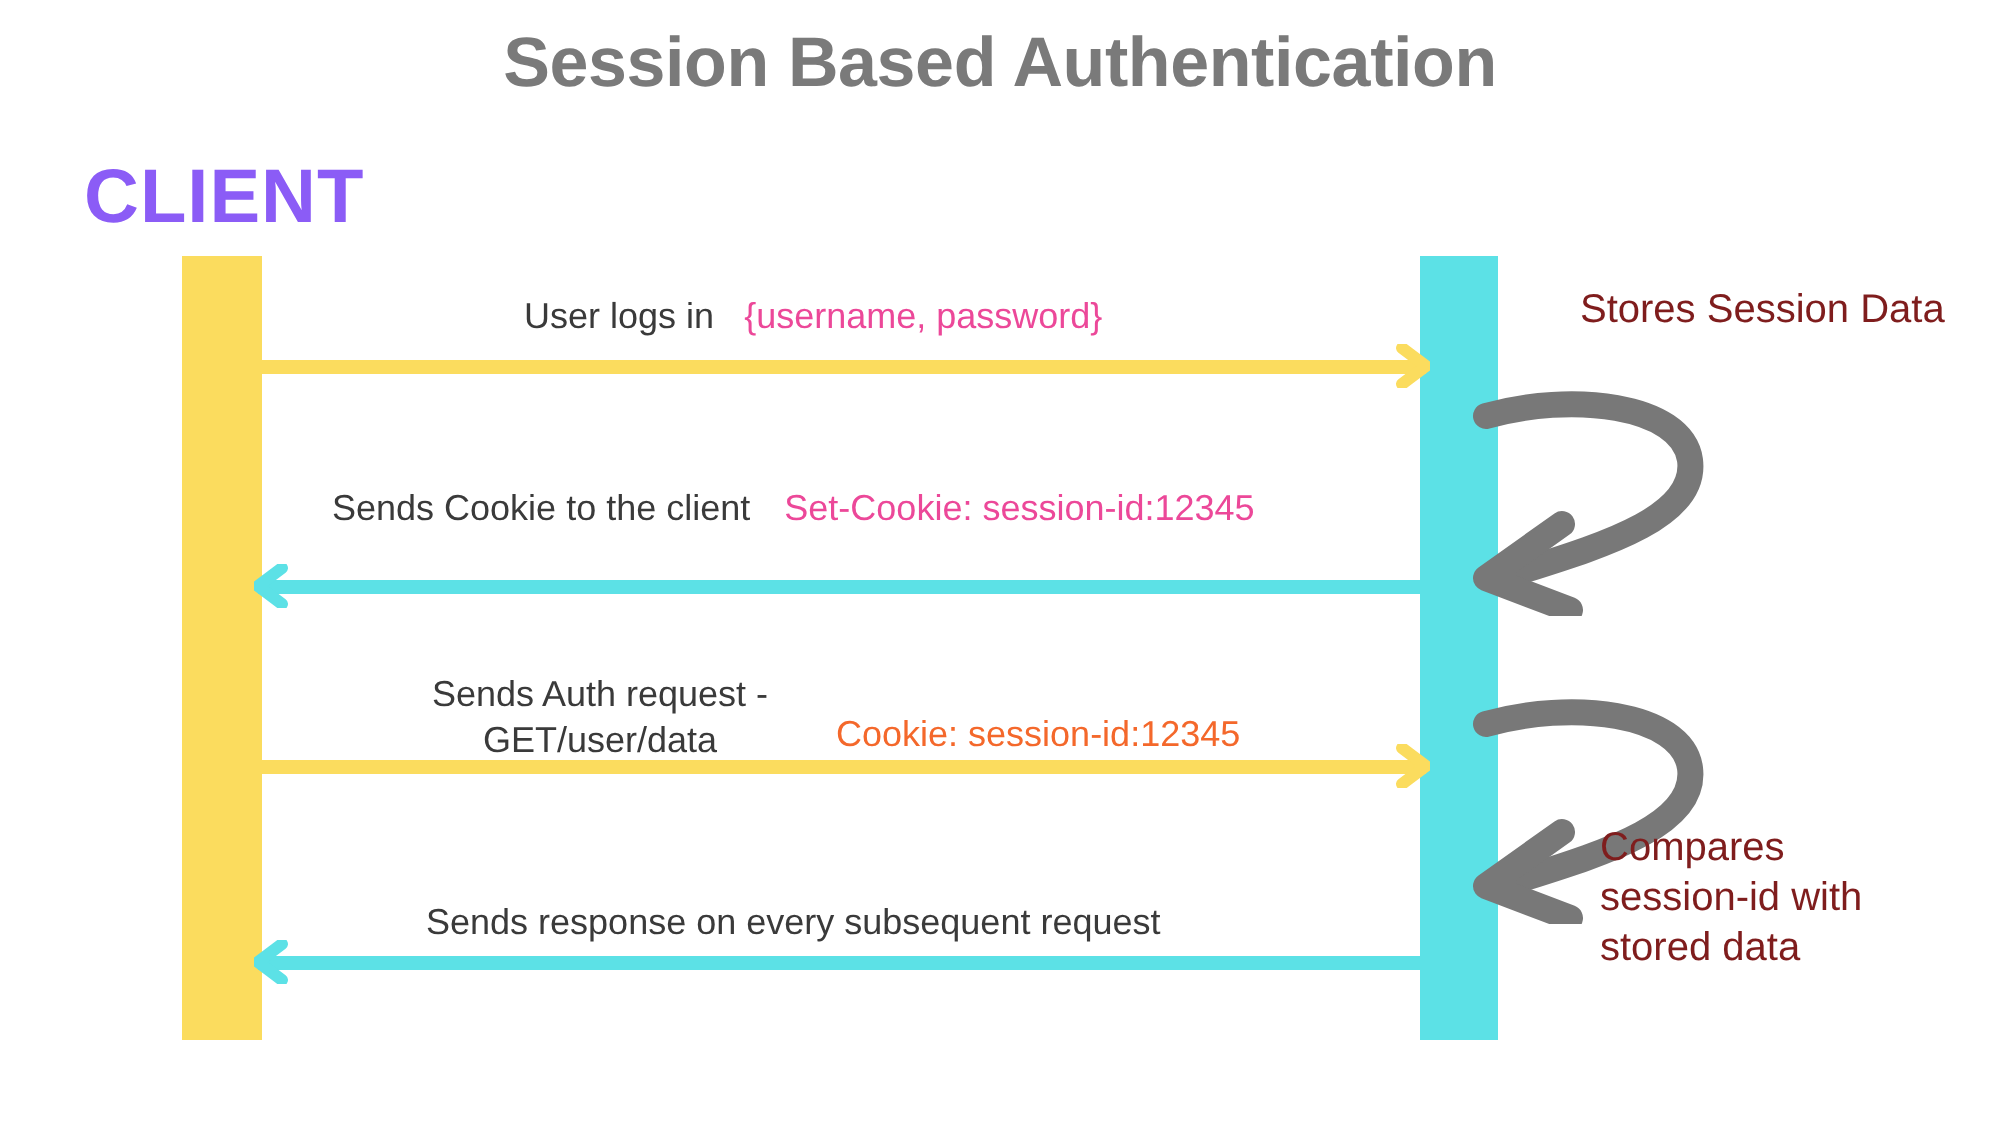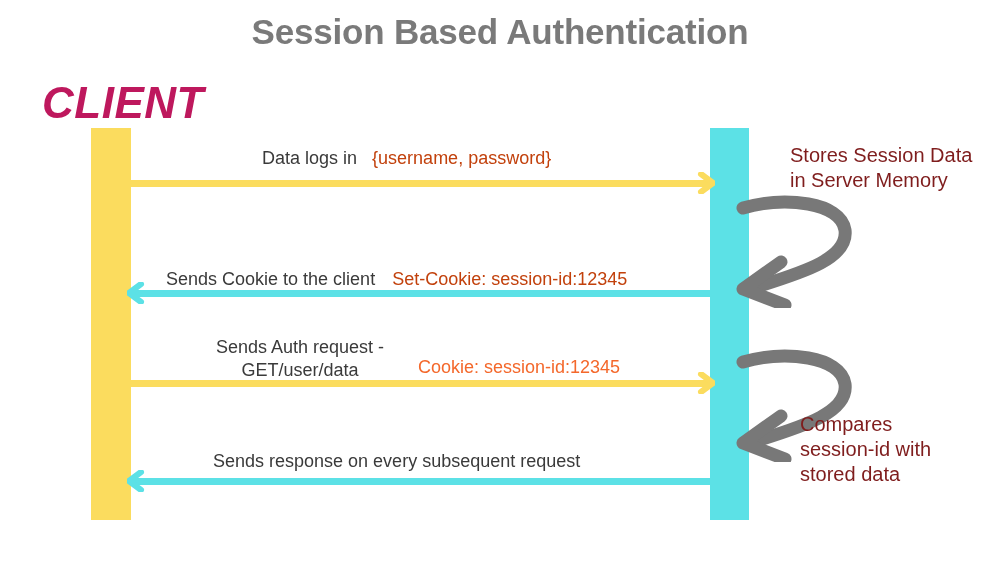--- a/index.html
+++ b/index.html
@@ -29,27 +29,26 @@
     font-size: 35px;
     font-weight: bold;
     color: #7a7a7a;
     letter-spacing: -0.2px;
     font-family: "Liberation Sans", sans-serif;
   }
 
   
   .col-header {
     position: absolute;
-    font-size: 44px;
+    font-size: 38px;
     font-weight: bold;
-    color: #be185d;
+    color: #8b5cf6;
     letter-spacing: 0.5px;
     font-family: "Liberation Sans", sans-serif;
     white-space: nowrap;
-    font-style: italic;
   }
   #client-header { left: 42px; top: 78px; }
   #server-header { left: 653px; top: 78px; }
 
   
   .lifeline {
     position: absolute;
     top: 128px;
     height: 392px;
   }
@@ -90,21 +89,21 @@
   
   .msg-label {
     position: absolute;
     font-size: 18px;
     color: #3a3a3a;
     line-height: 23px;
     font-family: "Liberation Sans", sans-serif;
     white-space: nowrap;
   }
   .msg-label .accent {
-    color: #c2410c;
+    color: #ec4899;
   }
   .msg-label.two-line { text-align: center; }
 
   
   .side-note {
     position: absolute;
     font-size: 20px;
     color: #7f1d1d;
     line-height: 25px;
     text-align: left;
@@ -126,44 +125,43 @@
 <div id="canvas">
 
   <div class="title">Session Based Authentication</div>
 
   <div class="col-header" id="client-header">CLIENT</div>
 
   <div class="lifeline" id="client-lifeline"></div>
   <div class="lifeline" id="server-lifeline"></div>
 
   <div class="msg-label" style="left:262px; top:147px;">
-    <span>Data logs in</span>
+    <span>User logs in</span>
     <span class="accent" style="margin-left:10px;">{username, password}</span>
   </div>
   <div class="msg-arrow arrow-right" style="left:131px; top:172px; width:582px;">
     <div class="msg-line" style="background:#FBDC5E;"></div>
     <div class="msg-head">
       <svg width="22" height="22" viewBox="0 0 22 22">
           <polyline points="8,2 20,11 8,20" fill="none" stroke="#FBDC5E" stroke-width="6" stroke-linecap="round" stroke-linejoin="round"></polyline>
         </svg>
     </div>
   </div>
 
   <div class="side-note" style="left:790px; top:143px; width:195px;">
     <div>Stores Session Data</div>
-    <div>in Server Memory</div>
   </div>
   <div class="curve-arrow" style="left:723px; top:188px;">
     <svg width="140" height="120" viewBox="0 0 140 120">
       <path d="M 20 20 C 62 8, 118 14, 122 42 C 126 72, 74 86, 30 100" fill="none" stroke="#787878" stroke-width="13" stroke-linecap="round"></path>
       <path d="M 58 74 L 20 101 L 62 117" fill="none" stroke="#787878" stroke-width="13" stroke-linecap="round" stroke-linejoin="round"></path>
     </svg>
   </div>
 
-  <div class="msg-label" style="left:166px; top:268px;">
+  <div class="msg-label" style="left:166px; top:243px;">
     <span>Sends Cookie to the client</span>
     <span class="accent" style="margin-left:12px;">Set-Cookie: session-id:12345</span>
   </div>
   <div class="msg-arrow arrow-left" style="left:129px; top:282px; width:584px;">
     <div class="msg-line" style="background:#5CE1E6;"></div>
     <div class="msg-head">
       <svg width="22" height="22" viewBox="0 0 22 22">
           <polyline points="14,2 2,11 14,20" fill="none" stroke="#5CE1E6" stroke-width="6" stroke-linecap="round" stroke-linejoin="round"></polyline>
         </svg>
     </div>

